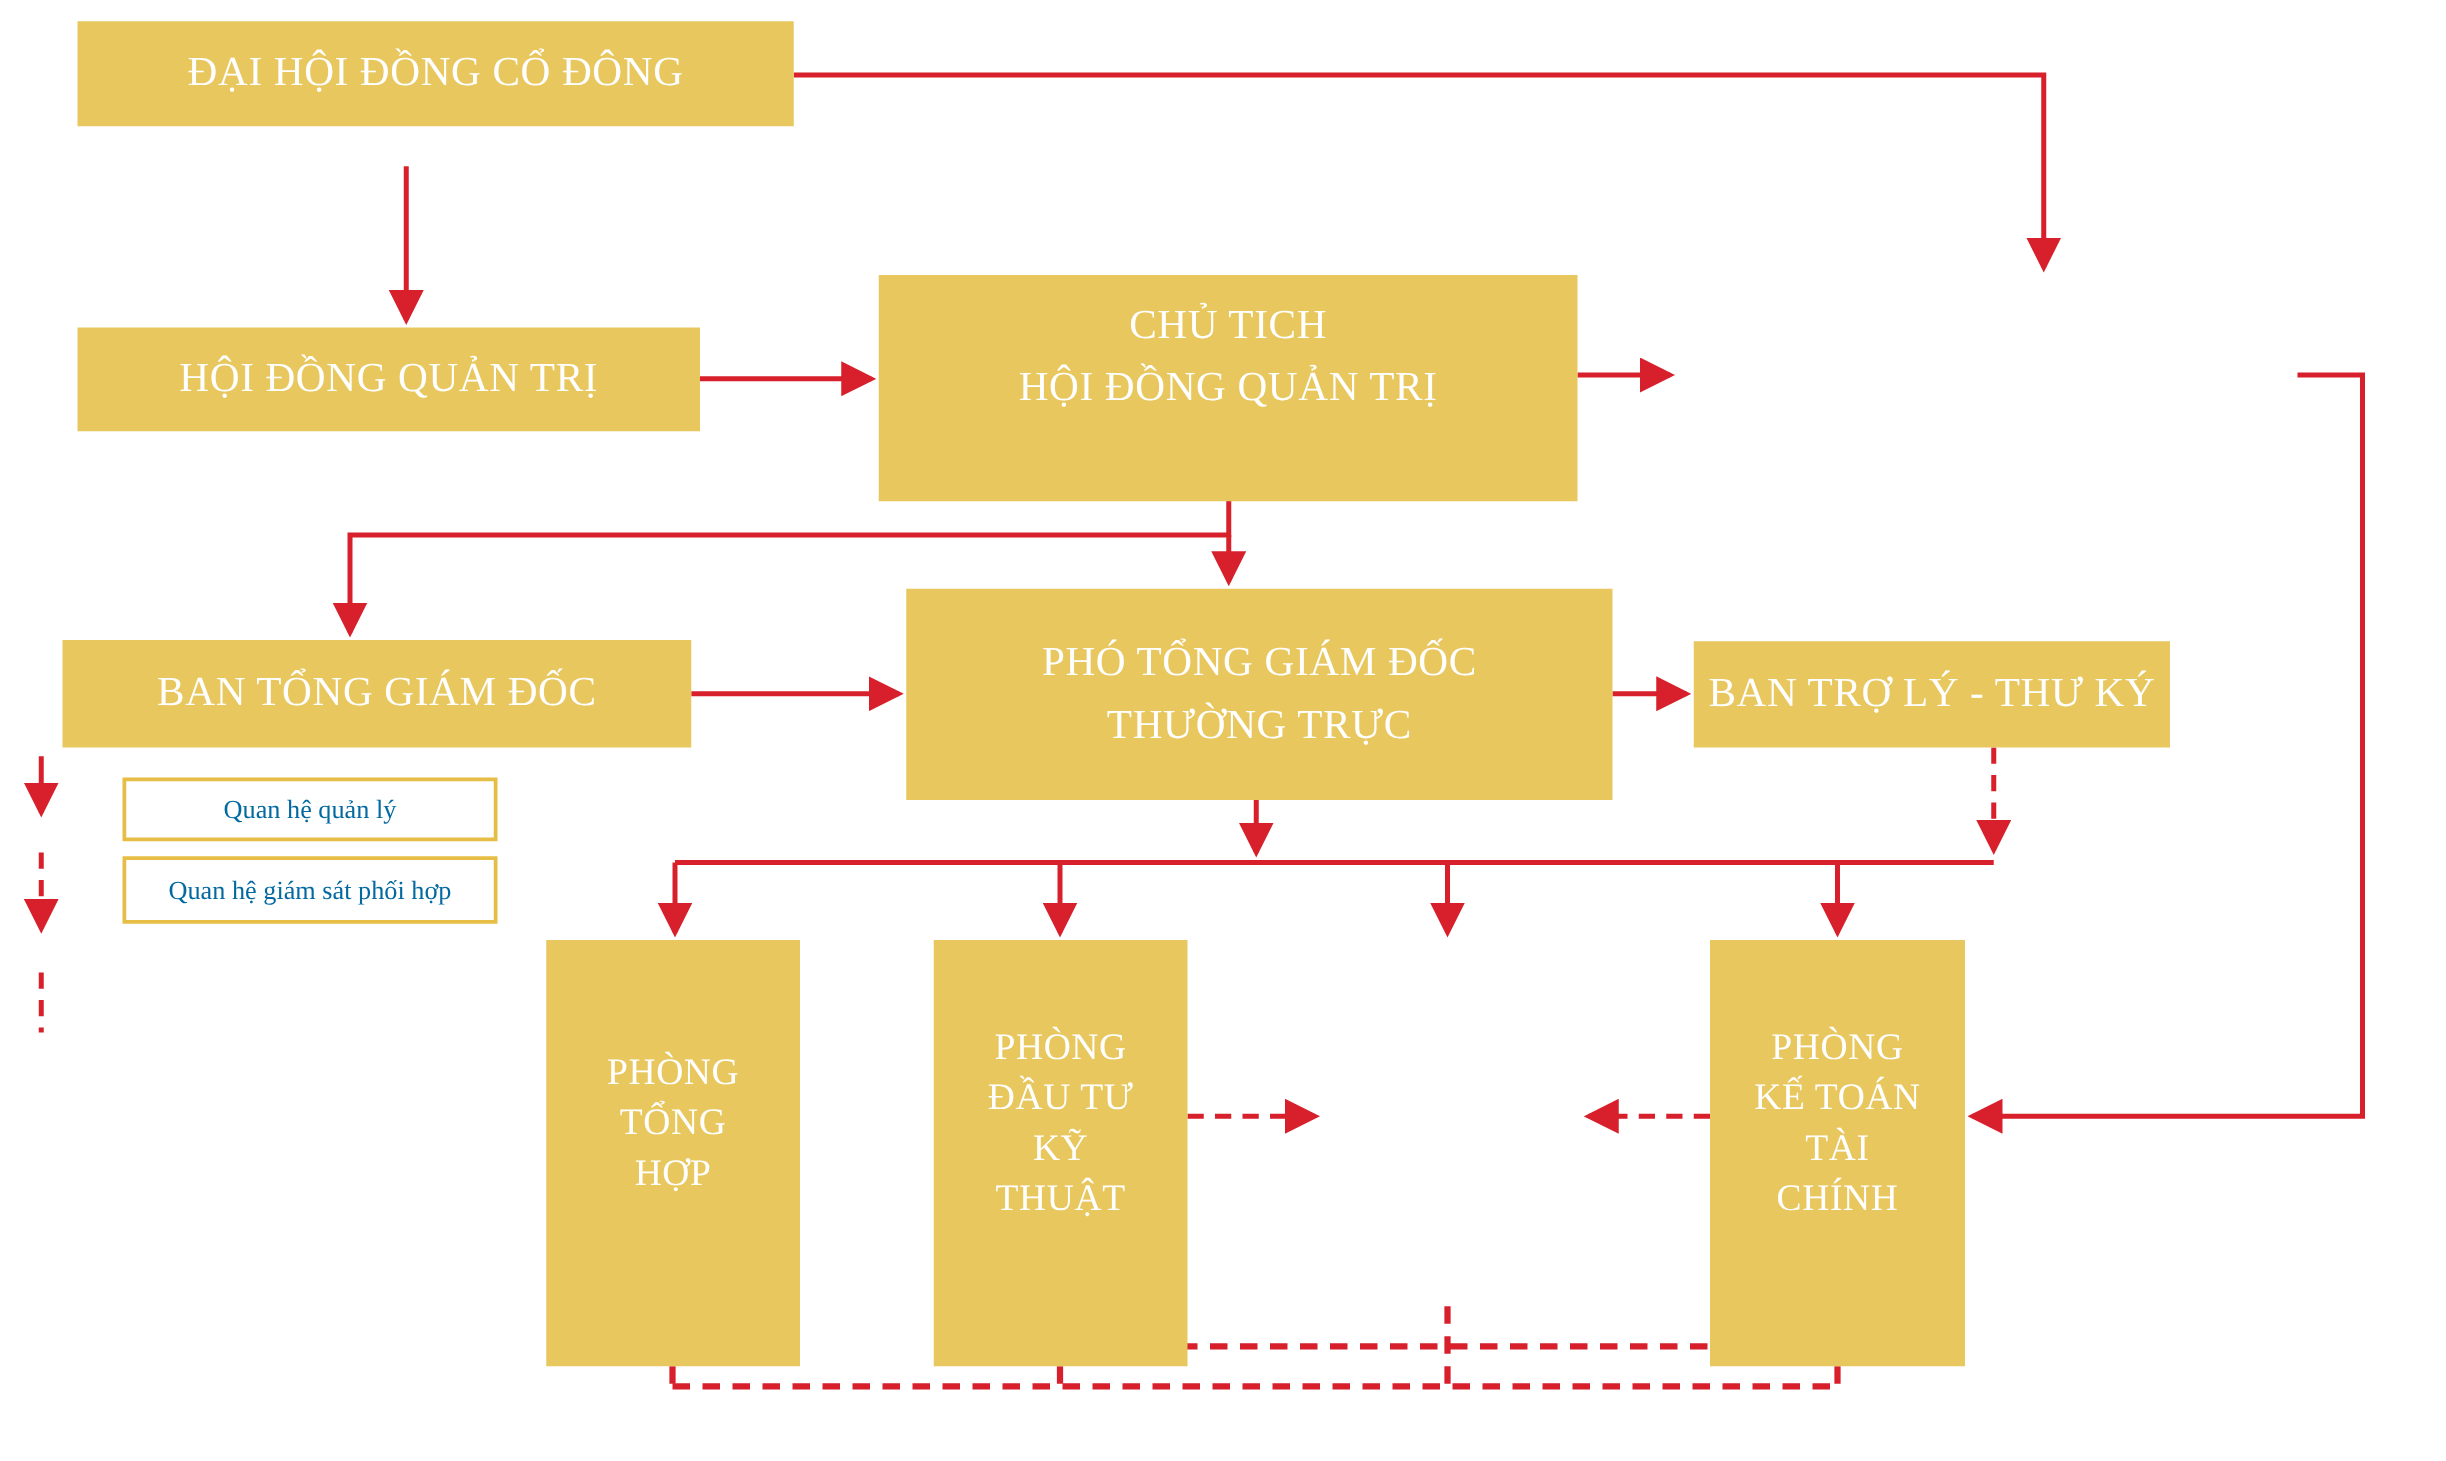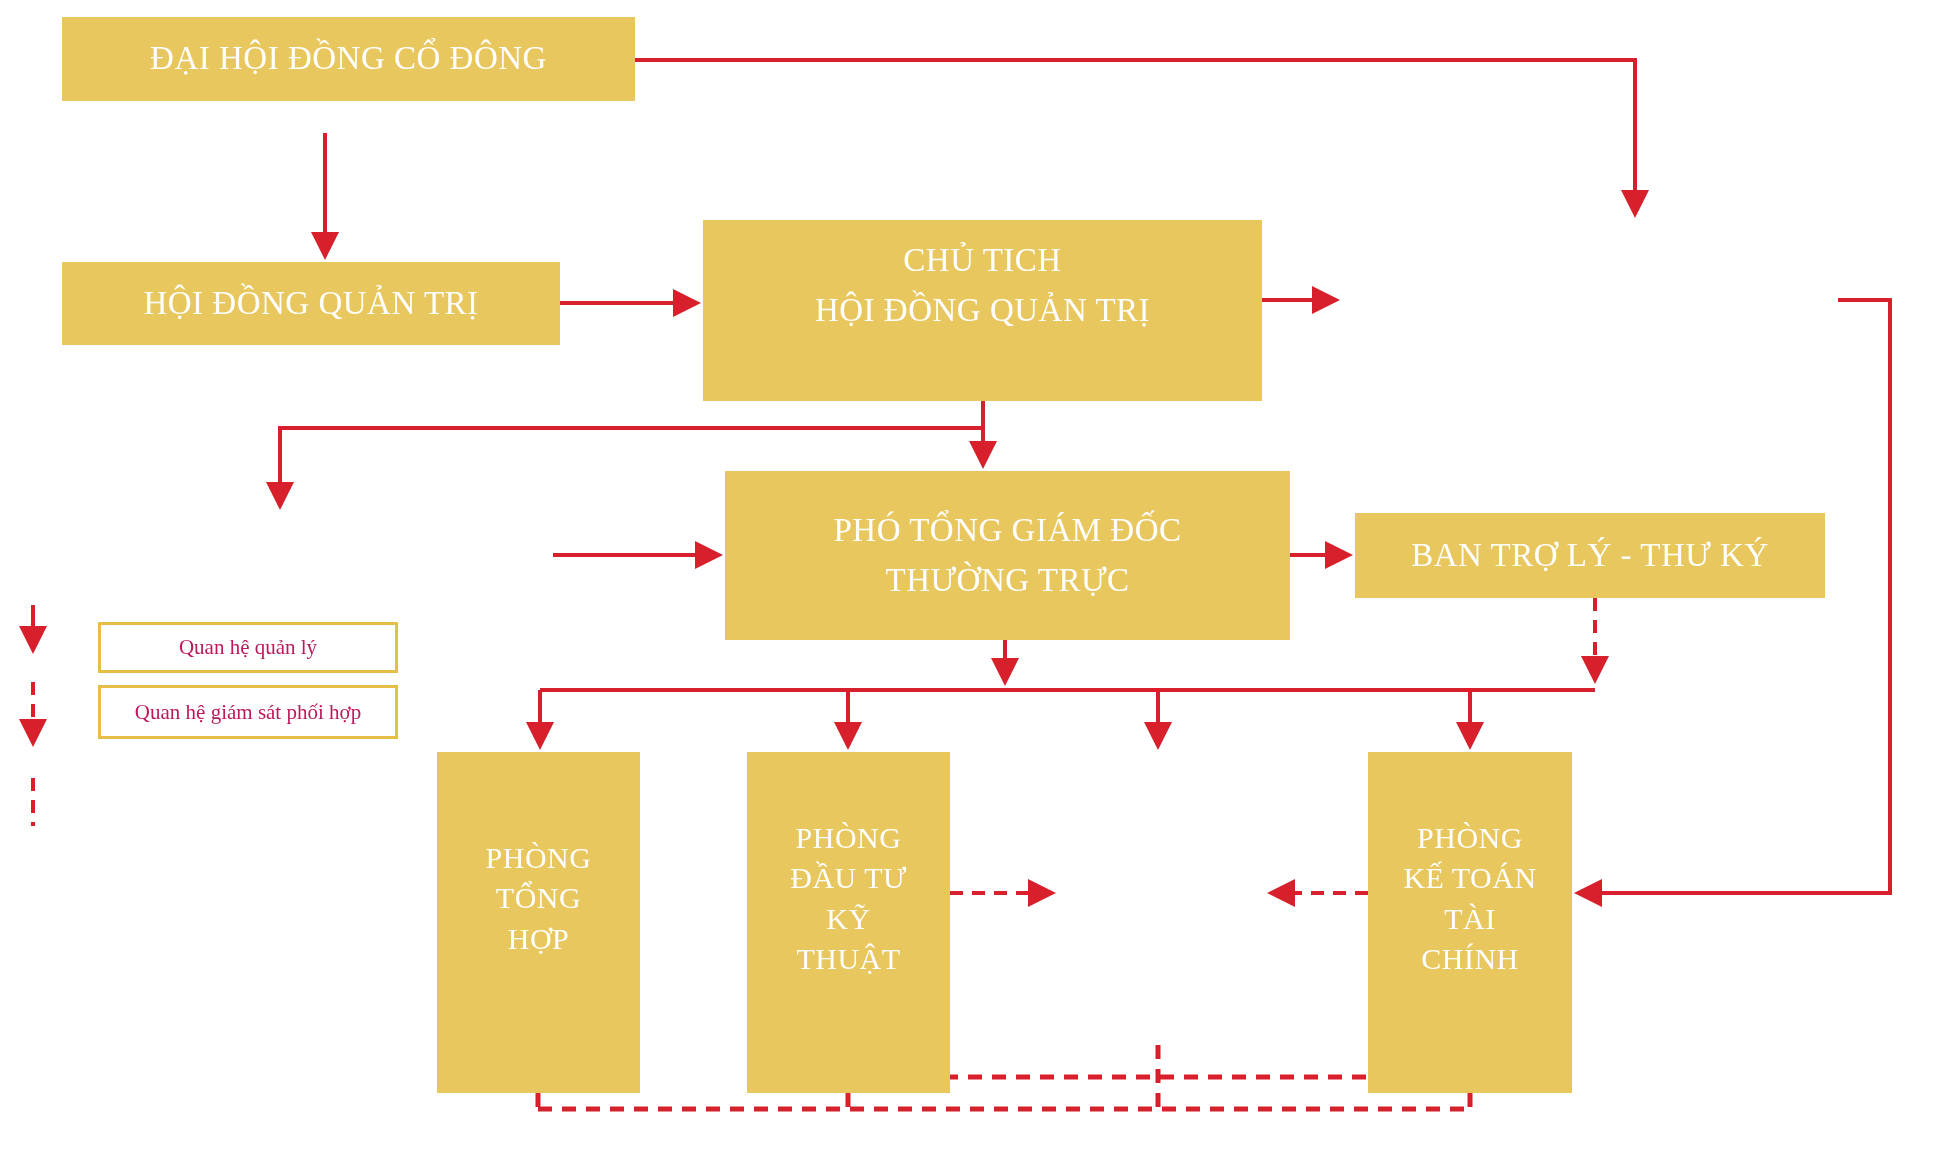--- a/index.html
+++ b/index.html
@@ -35,31 +35,31 @@
   }
   .node.dept{font-size:30px;line-height:1.35;padding-bottom:48px;}
   .node.bias-top{align-items:flex-start;padding-top:16px;}
   
   #n-dhdcd   {left:62px;  top:17px;  width:573px; height:84px;}
   #n-hdqt    {left:62px;  top:262px; width:498px; height:83px;}
   #n-chutich {left:703px; top:220px; width:559px; height:165px;text-align:center;}
   #n-bks     {left:1342px;top:220px; width:496px; height:165px;font-size:32px;}
   #n-btgd    {left:50px;  top:512px; width:503px; height:86px;}
   #n-ptgd    {left:725px; top:471px; width:565px; height:169px;}
-  #n-btltk   {left:1355px;top:513px; width:470px; height:85px;}
+  #n-btltk   {left:1355px;top:513px; width:381px; height:85px;}
   #n-pth     {left:437px; top:752px; width:203px; height:293px;}
   #n-pdtkt   {left:747px; top:752px; width:203px; height:293px;}
   #n-bqlda   {left:1060px;top:752px; width:203px; height:293px;}
   #n-pkttc   {left:1368px;top:752px; width:204px; height:293px;}
   
   .legend-box{
     position:absolute;
     background:#FFFFFF;
     border:3px solid var(--legend-border);
-    color:#be185d;
+    color:#0369a1;
     display:flex;align-items:center;justify-content:center;
     text-align:center;
     font-size:21px;
     z-index:1;
   }
   #lg1{left:98px;top:622px;width:294px;height:45px;}
   #lg2{left:98px;top:685px;width:294px;height:48px;}
   #lg3{left:98px;top:773px;width:294px;height:49px;}
 </style>
 </head>
@@ -103,20 +103,21 @@
 
     <path class="conn" marker-end="url(#ah)" d="M33,605 V650"></path>
     <path class="conn dash" marker-end="url(#ah)" d="M33,682 V743"></path>
     <path class="conn dash" d="M33,778 V826"></path>
   </svg>
 
   <div class="node" id="n-dhdcd">ĐẠI HỘI ĐỒNG CỔ ĐÔNG</div>
   <div class="node" id="n-hdqt">HỘI ĐỒNG QUẢN TRỊ</div>
   <div class="node bias-top" id="n-chutich">CHỦ TICH
 HỘI ĐỒNG QUẢN TRỊ</div>
+  <div class="node" id="n-btgd">BAN TỔNG GIÁM ĐỐC</div>
   <div class="node" id="n-ptgd">PHÓ TỔNG GIÁM ĐỐC
 THƯỜNG TRỰC</div>
   <div class="node" id="n-btltk">BAN TRỢ LÝ - THƯ KÝ</div>
   <div class="node dept" id="n-pth">PHÒNG
 TỔNG
 HỢP</div>
   <div class="node dept" id="n-pdtkt">PHÒNG
 ĐẦU TƯ
 KỸ
 THUẬT</div>

